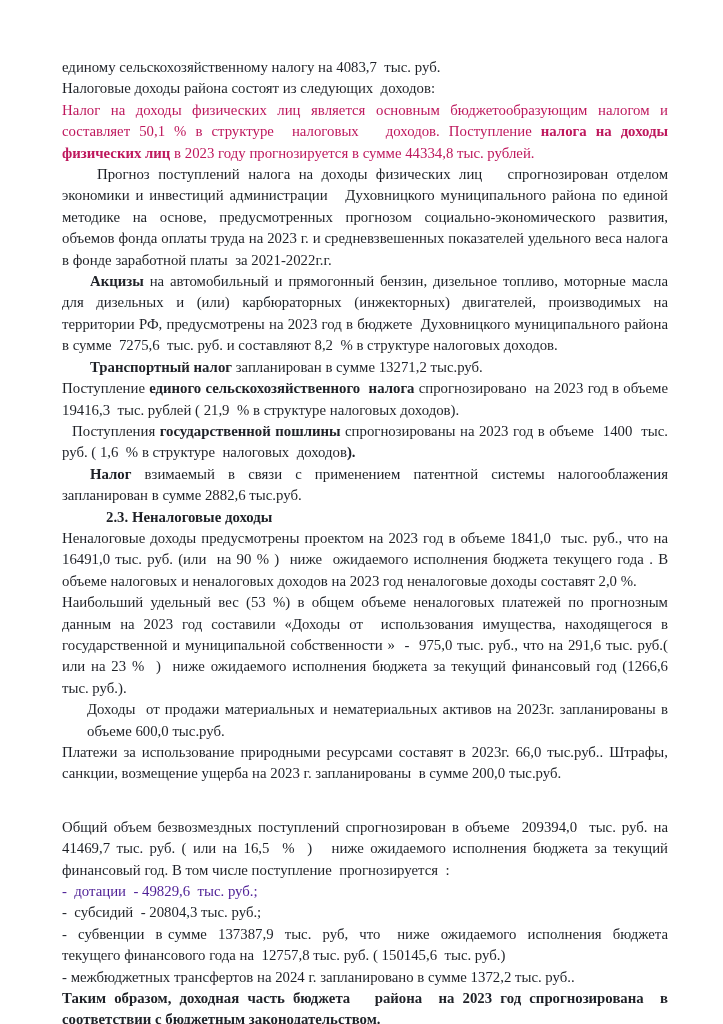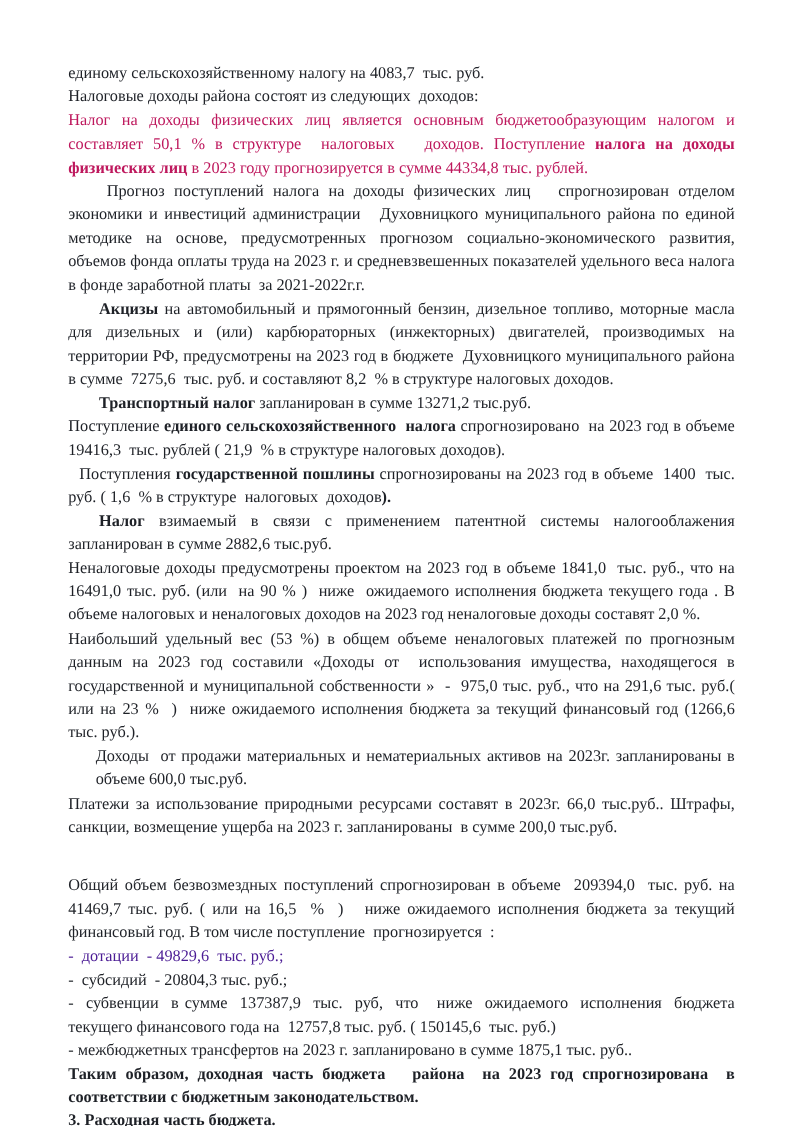--- a/index.html
+++ b/index.html
@@ -37,25 +37,26 @@
   <main>
       <p class="para" style="color: rgb(30, 33, 39);"><span class="run">единому сельскохозяйственному налогу на 4083,7  тыс. руб.</span></p>
       <p class="para" style="color: rgb(30, 33, 39);"><span class="run">Налоговые доходы района состоят из следующих  доходов:</span></p>
       <p class="para" style="color: #be185d;"><span class="run">Налог на доходы физических лиц является основным бюджетообразующим налогом и составляет 50,1 % в структуре  налоговых   доходов. Поступление </span><span class="run bold">налога на доходы физических лиц</span><span class="run"> в 2023 году прогнозируется в сумме 44334,8 тыс. рублей.</span></p>
       <p class="para ind-lg" style="color: rgb(30, 33, 39);"><span class="run">Прогноз поступлений налога на доходы физических лиц   спрогнозирован отделом экономики и инвестиций администрации   Духовницкого муниципального района по единой методике на основе, предусмотренных прогнозом социально-экономического развития, объемов фонда оплаты труда на 2023 г. и средневзвешенных показателей удельного веса налога в фонде заработной платы  за 2021-2022г.г.</span></p>
       <p class="para ind-md" style="color: rgb(30, 33, 39);"><span class="run bold">Акцизы</span><span class="run"> на автомобильный и прямогонный бензин, дизельное топливо, моторные масла для дизельных и (или) карбюраторных (инжекторных) двигателей, производимых на территории РФ, предусмотрены на 2023 год в бюджете  Духовницкого муниципального района в сумме  7275,6  тыс. руб. и составляют 8,2  % в структуре налоговых доходов.</span></p>
       <p class="para ind-md" style="color: rgb(30, 33, 39);"><span class="run bold">Транспортный налог</span><span class="run"> запланирован в сумме 13271,2 тыс.руб.</span></p>
       <p class="para" style="color: rgb(30, 33, 39);"><span class="run">Поступление </span><span class="run bold">единого сельскохозяйственного  налога</span><span class="run"> спрогнозировано  на 2023 год в объеме 19416,3  тыс. рублей ( 21,9  % в структуре налоговых доходов).</span></p>
       <p class="para ind-sm" style="color: rgb(30, 33, 39);"><span class="run">Поступления </span><span class="run bold">государственной пошлины</span><span class="run"> спрогнозированы на 2023 год в объеме  1400  тыс. руб. ( 1,6  % в структуре  налоговых  доходов</span><span class="run bold">).</span></p>
       <p class="para ind-md" style="color: rgb(30, 33, 39);"><span class="run bold">Налог</span><span class="run"> взимаемый в связи с применением патентной системы налогооблажения запланирован в сумме 2882,6 тыс.руб.</span></p>
+      <p class="para ind-xl bold-all" style="color: rgb(30, 33, 39);"><span class="run bold">2.3. Неналоговые доходы</span></p>
       <p class="para" style="color: rgb(30, 33, 39);"><span class="run">Неналоговые доходы предусмотрены проектом на 2023 год в объеме 1841,0  тыс. руб., что на 16491,0 тыс. руб. (или  на 90 % )  ниже  ожидаемого исполнения бюджета текущего года . В объеме налоговых и неналоговых доходов на 2023 год неналоговые доходы составят 2,0 %.</span></p>
       <p class="para" style="color: rgb(30, 33, 39);"><span class="run">Наибольший удельный вес (53 %) в общем объеме неналоговых платежей по прогнозным данным на 2023 год составили «Доходы от  использования имущества, находящегося в государственной и муниципальной собственности »  -  975,0 тыс. руб., что на 291,6 тыс. руб.( или на 23 %  )  ниже ожидаемого исполнения бюджета за текущий финансовый год (1266,6  тыс. руб.).</span></p>
       <p class="para block-ind" style="color: rgb(30, 33, 39);"><span class="run">Доходы  от продажи материальных и нематериальных активов на 2023г. запланированы в объеме 600,0 тыс.руб.</span></p>
       <p class="para" style="color: rgb(30, 33, 39);"><span class="run">Платежи за использование природными ресурсами составят в 2023г. 66,0 тыс.руб.. Штрафы, санкции, возмещение ущерба на 2023 г. запланированы  в сумме 200,0 тыс.руб.</span></p>
       <p class="para" style="color: rgb(30, 33, 39); margin-top: 32px;"><span class="run">Общий объем безвозмездных поступлений спрогнозирован в объеме  209394,0  тыс. руб. на 41469,7 тыс. руб. ( или на 16,5  %  )   ниже ожидаемого исполнения бюджета за текущий финансовый год. В том числе поступление  прогнозируется  :</span></p>
       <p class="para" style="color: #4c1d95;"><span class="run">-  дотации  - 49829,6  тыс. руб.;</span></p>
       <p class="para" style="color: rgb(30, 33, 39);"><span class="run">-  субсидий  - 20804,3 тыс. руб.;</span></p>
       <p class="para" style="color: rgb(30, 33, 39);"><span class="run">-  субвенции  в сумме  137387,9  тыс.  руб,  что   ниже  ожидаемого  исполнения  бюджета  текущего финансового года на  12757,8 тыс. руб. ( 150145,6  тыс. руб.)</span></p>
-      <p class="para" style="color: rgb(30, 33, 39);"><span class="run">- межбюджетных трансфертов на 2023 г. запланировано в сумме 1875,1 тыс. руб..</span></p>
+      <p class="para" style="color: rgb(30, 33, 39);"><span class="run">- межбюджетных трансфертов на 2024 г. запланировано в сумме 1372,2 тыс. руб..</span></p>
       <p class="para bold-all" style="color: rgb(30, 33, 39);"><span class="run bold">Таким образом, доходная часть бюджета   района  на 2023 год спрогнозирована  в соответствии с бюджетным законодательством.</span></p>
       <p class="para bold-all" style="color: rgb(30, 33, 39);"><span class="run bold">3. Расходная часть бюджета.</span></p>
     </main>
 </div>
 
 </body></html>

